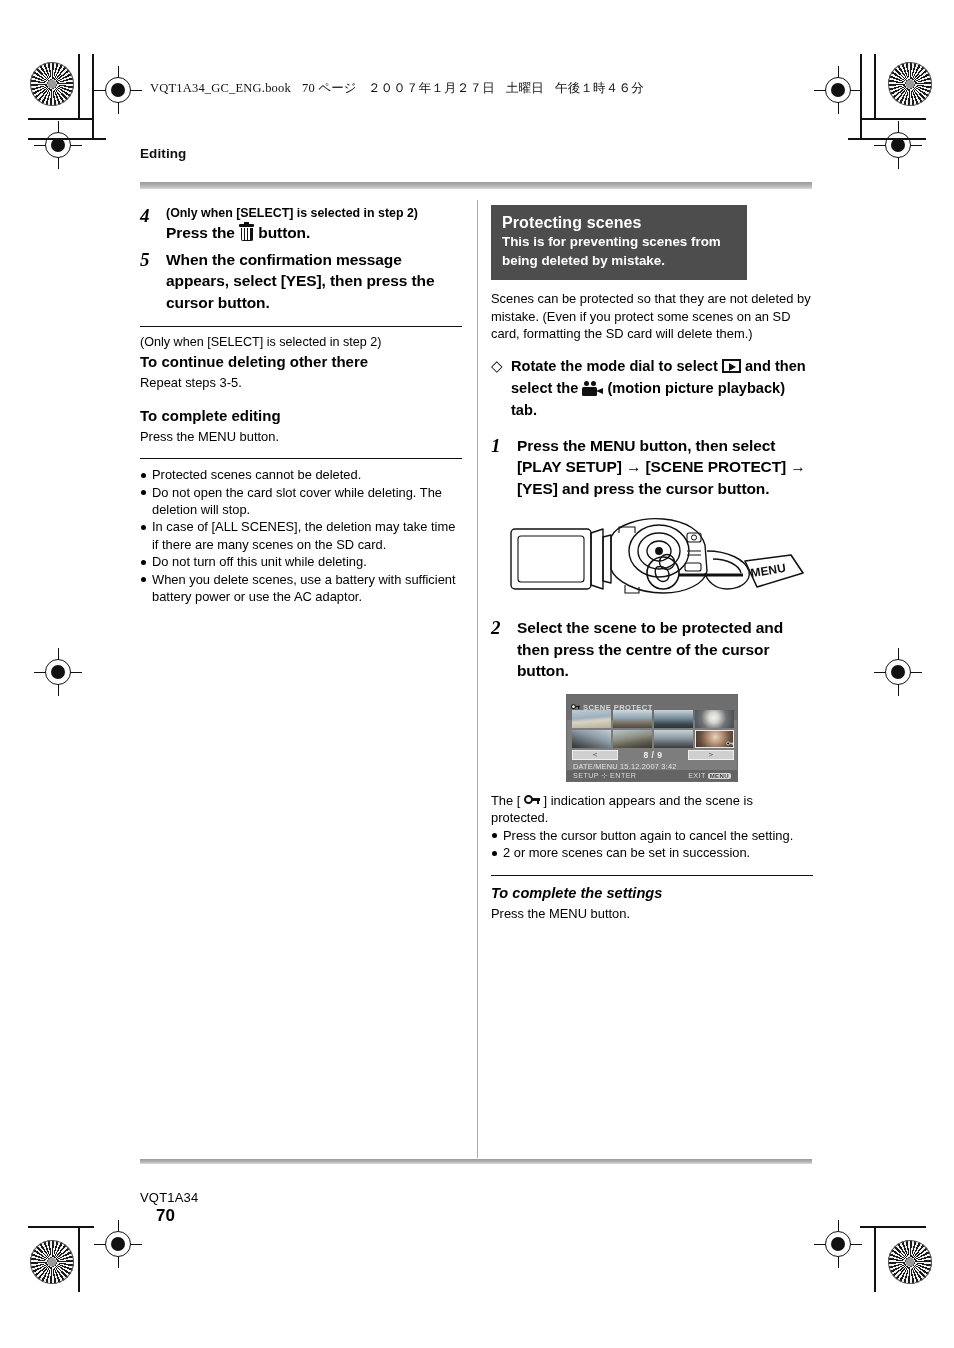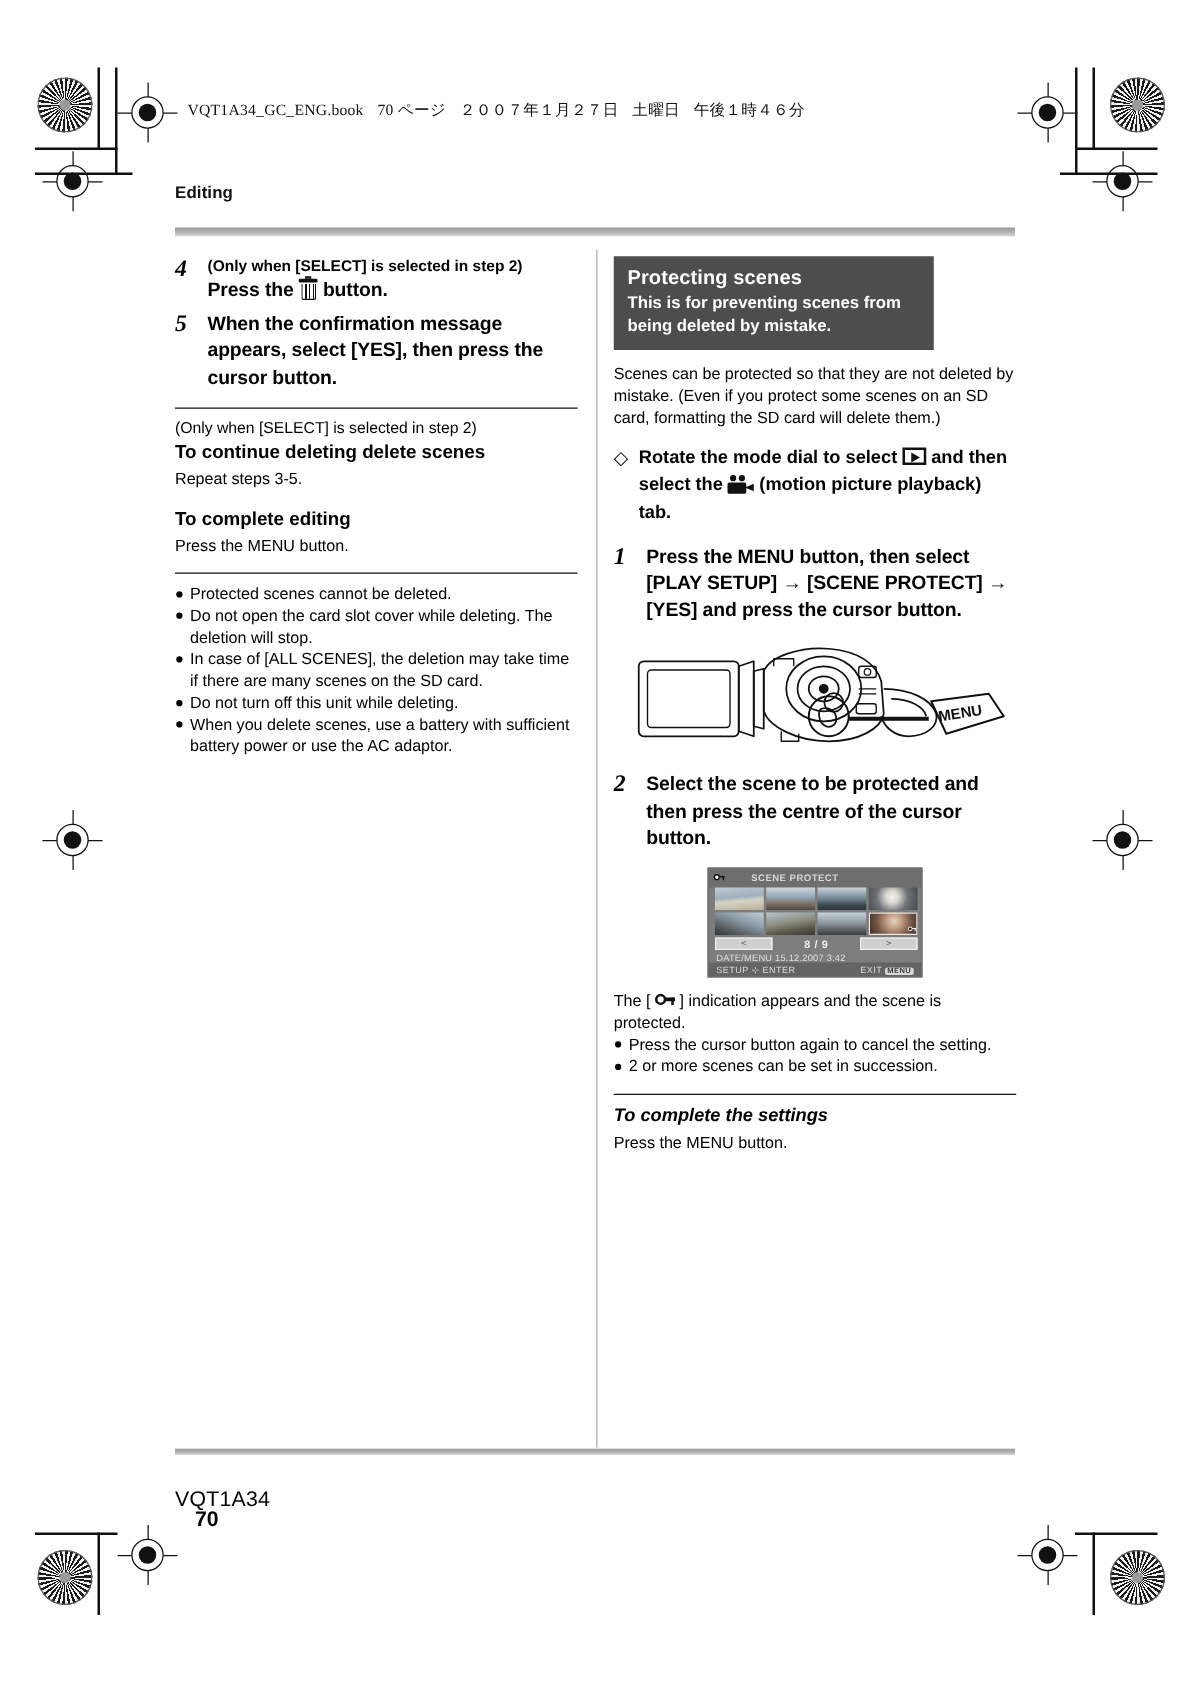--- a/index.html
+++ b/index.html
@@ -57,21 +57,21 @@
     background:linear-gradient(180deg,#9a9a9a 0%,#b6b6b6 60%,#dcdcdc 100%);
   }
   .divider-v{
     position:absolute;left:477px;top:200px;width:1px;height:958px;background:#aeaeae;
   }
 
   .pagenum{
     position:absolute;left:156px;top:1206px;font-size:17px;font-weight:bold;
   }
   .pagecode{
-    position:absolute;left:140px;top:1190px;font-size:17px;letter-spacing:.2px;
+    position:absolute;left:140px;top:1190px;font-size:13px;letter-spacing:.2px;
   }
 
   
   .col{position:absolute;width:322px;}
   .col-left{left:140px;top:205px;}
   .col-right{left:491px;top:205px;}
 
   
   .step{display:flex;margin-bottom:5px;}
   .step .num{
@@ -190,21 +190,21 @@
   .camfig{position:relative;width:322px;height:100px;margin:12px 0 6px 0;}
 
   
   .lcdwrap{display:flex;justify-content:center;margin:12px 0 10px 0;}
   .lcd{
     width:172px;height:88px;background:#7d7d7d;position:relative;
     border:1px solid #6a6a6a;box-sizing:border-box;
     font-family:"Liberation Sans",sans-serif;
   }
   .lcd .titlebar{
-    height:15px;display:flex;align-items:center;gap:21px;padding:0 4px;
+    height:25px;display:flex;align-items:center;gap:3px;padding:0 4px;
     color:#d6d6d6;font-size:7.6px;font-weight:bold;letter-spacing:.4px;
     background:#6e6e6e;
   }
   .lcd .titlebar .k{transform:scale(.55);transform-origin:left center;width:9px;}
   .lcd .grid{
     position:absolute;left:5px;top:15px;width:162px;height:38px;
     display:grid;grid-template-columns:repeat(4,1fr);grid-template-rows:repeat(2,1fr);
     gap:1.5px;
   }
   .lcd .grid .th{position:relative;overflow:hidden;}
@@ -334,21 +334,21 @@
   <div class="step">
     <div class="num">5</div>
     <div class="body">
       <div class="main">When the confirmation message appears, select [YES], then press the cursor button.</div>
     </div>
   </div>
 
   <hr class="thin">
 
   <p class="note-small">(Only when [SELECT] is selected in step 2)</p>
-  <p class="head-b">To continue deleting delete scenes</p>
+  <p class="head-b">To continue deleting other there</p>
   <p class="para">Repeat steps 3-5.</p>
 
   <div class="gap"></div>
 
   <p class="head-b">To complete editing</p>
   <p class="para">Press the MENU button.</p>
 
   <hr class="thin">
 
   <ul class="bl">

